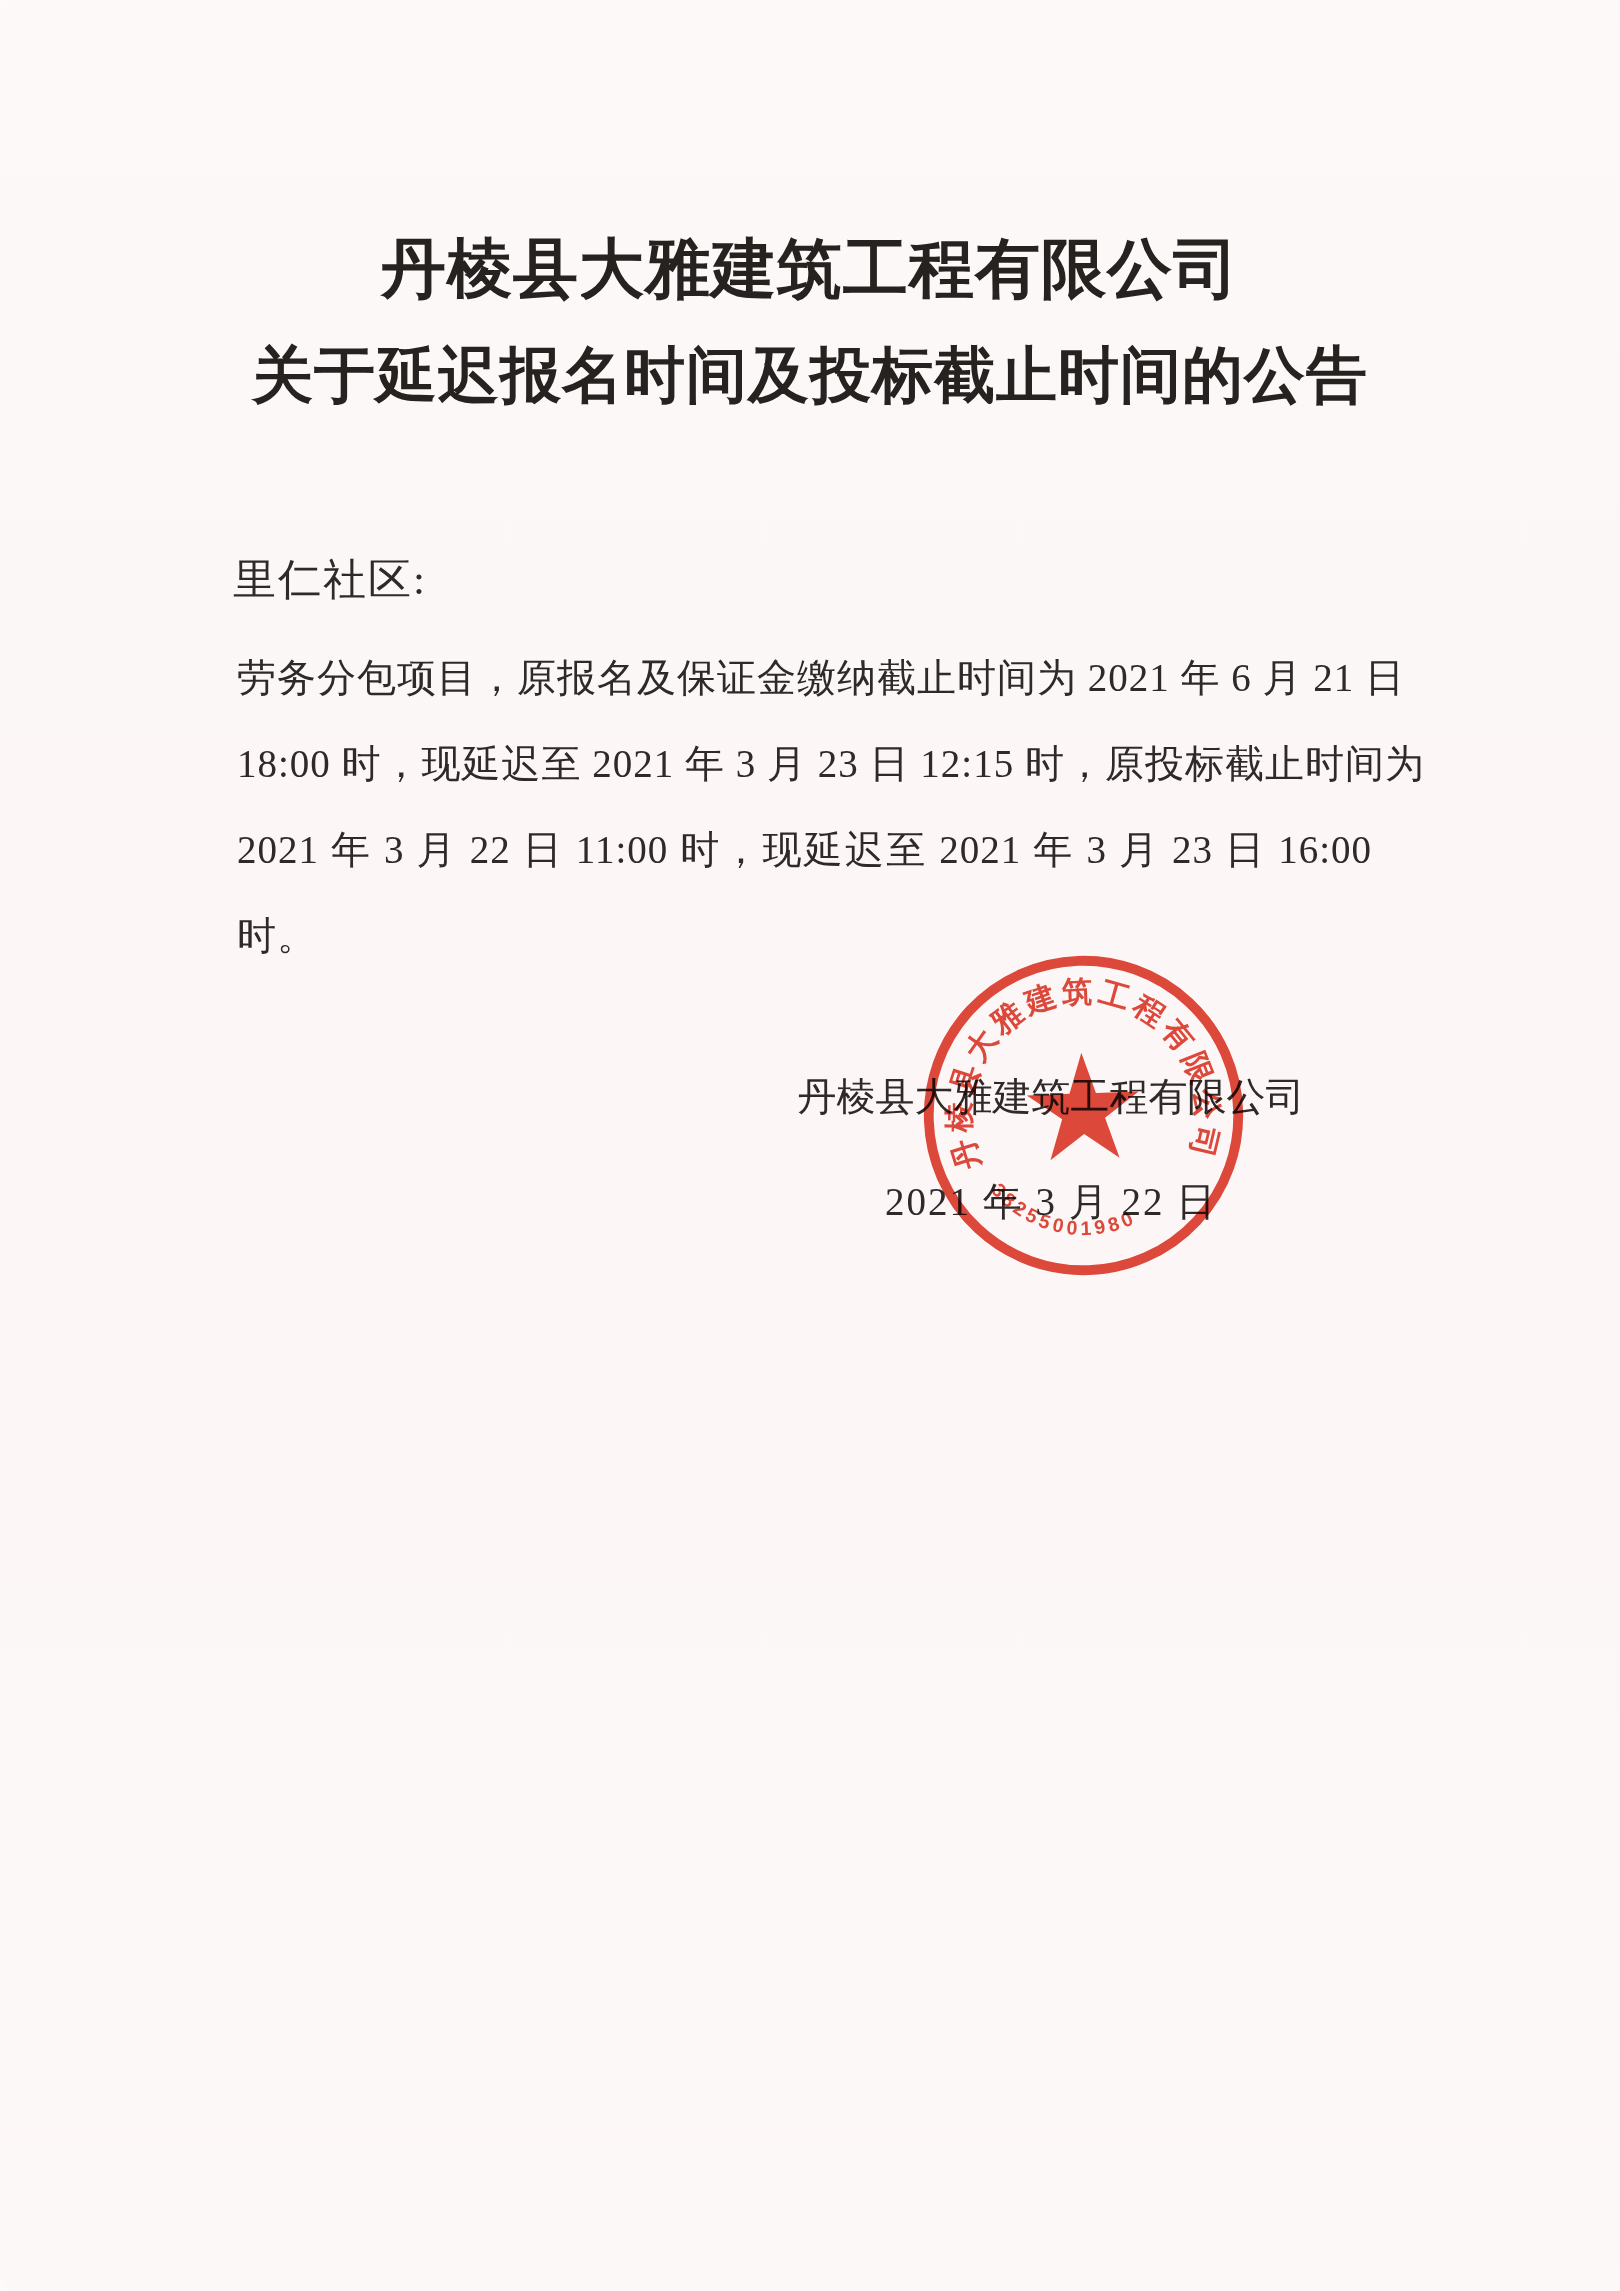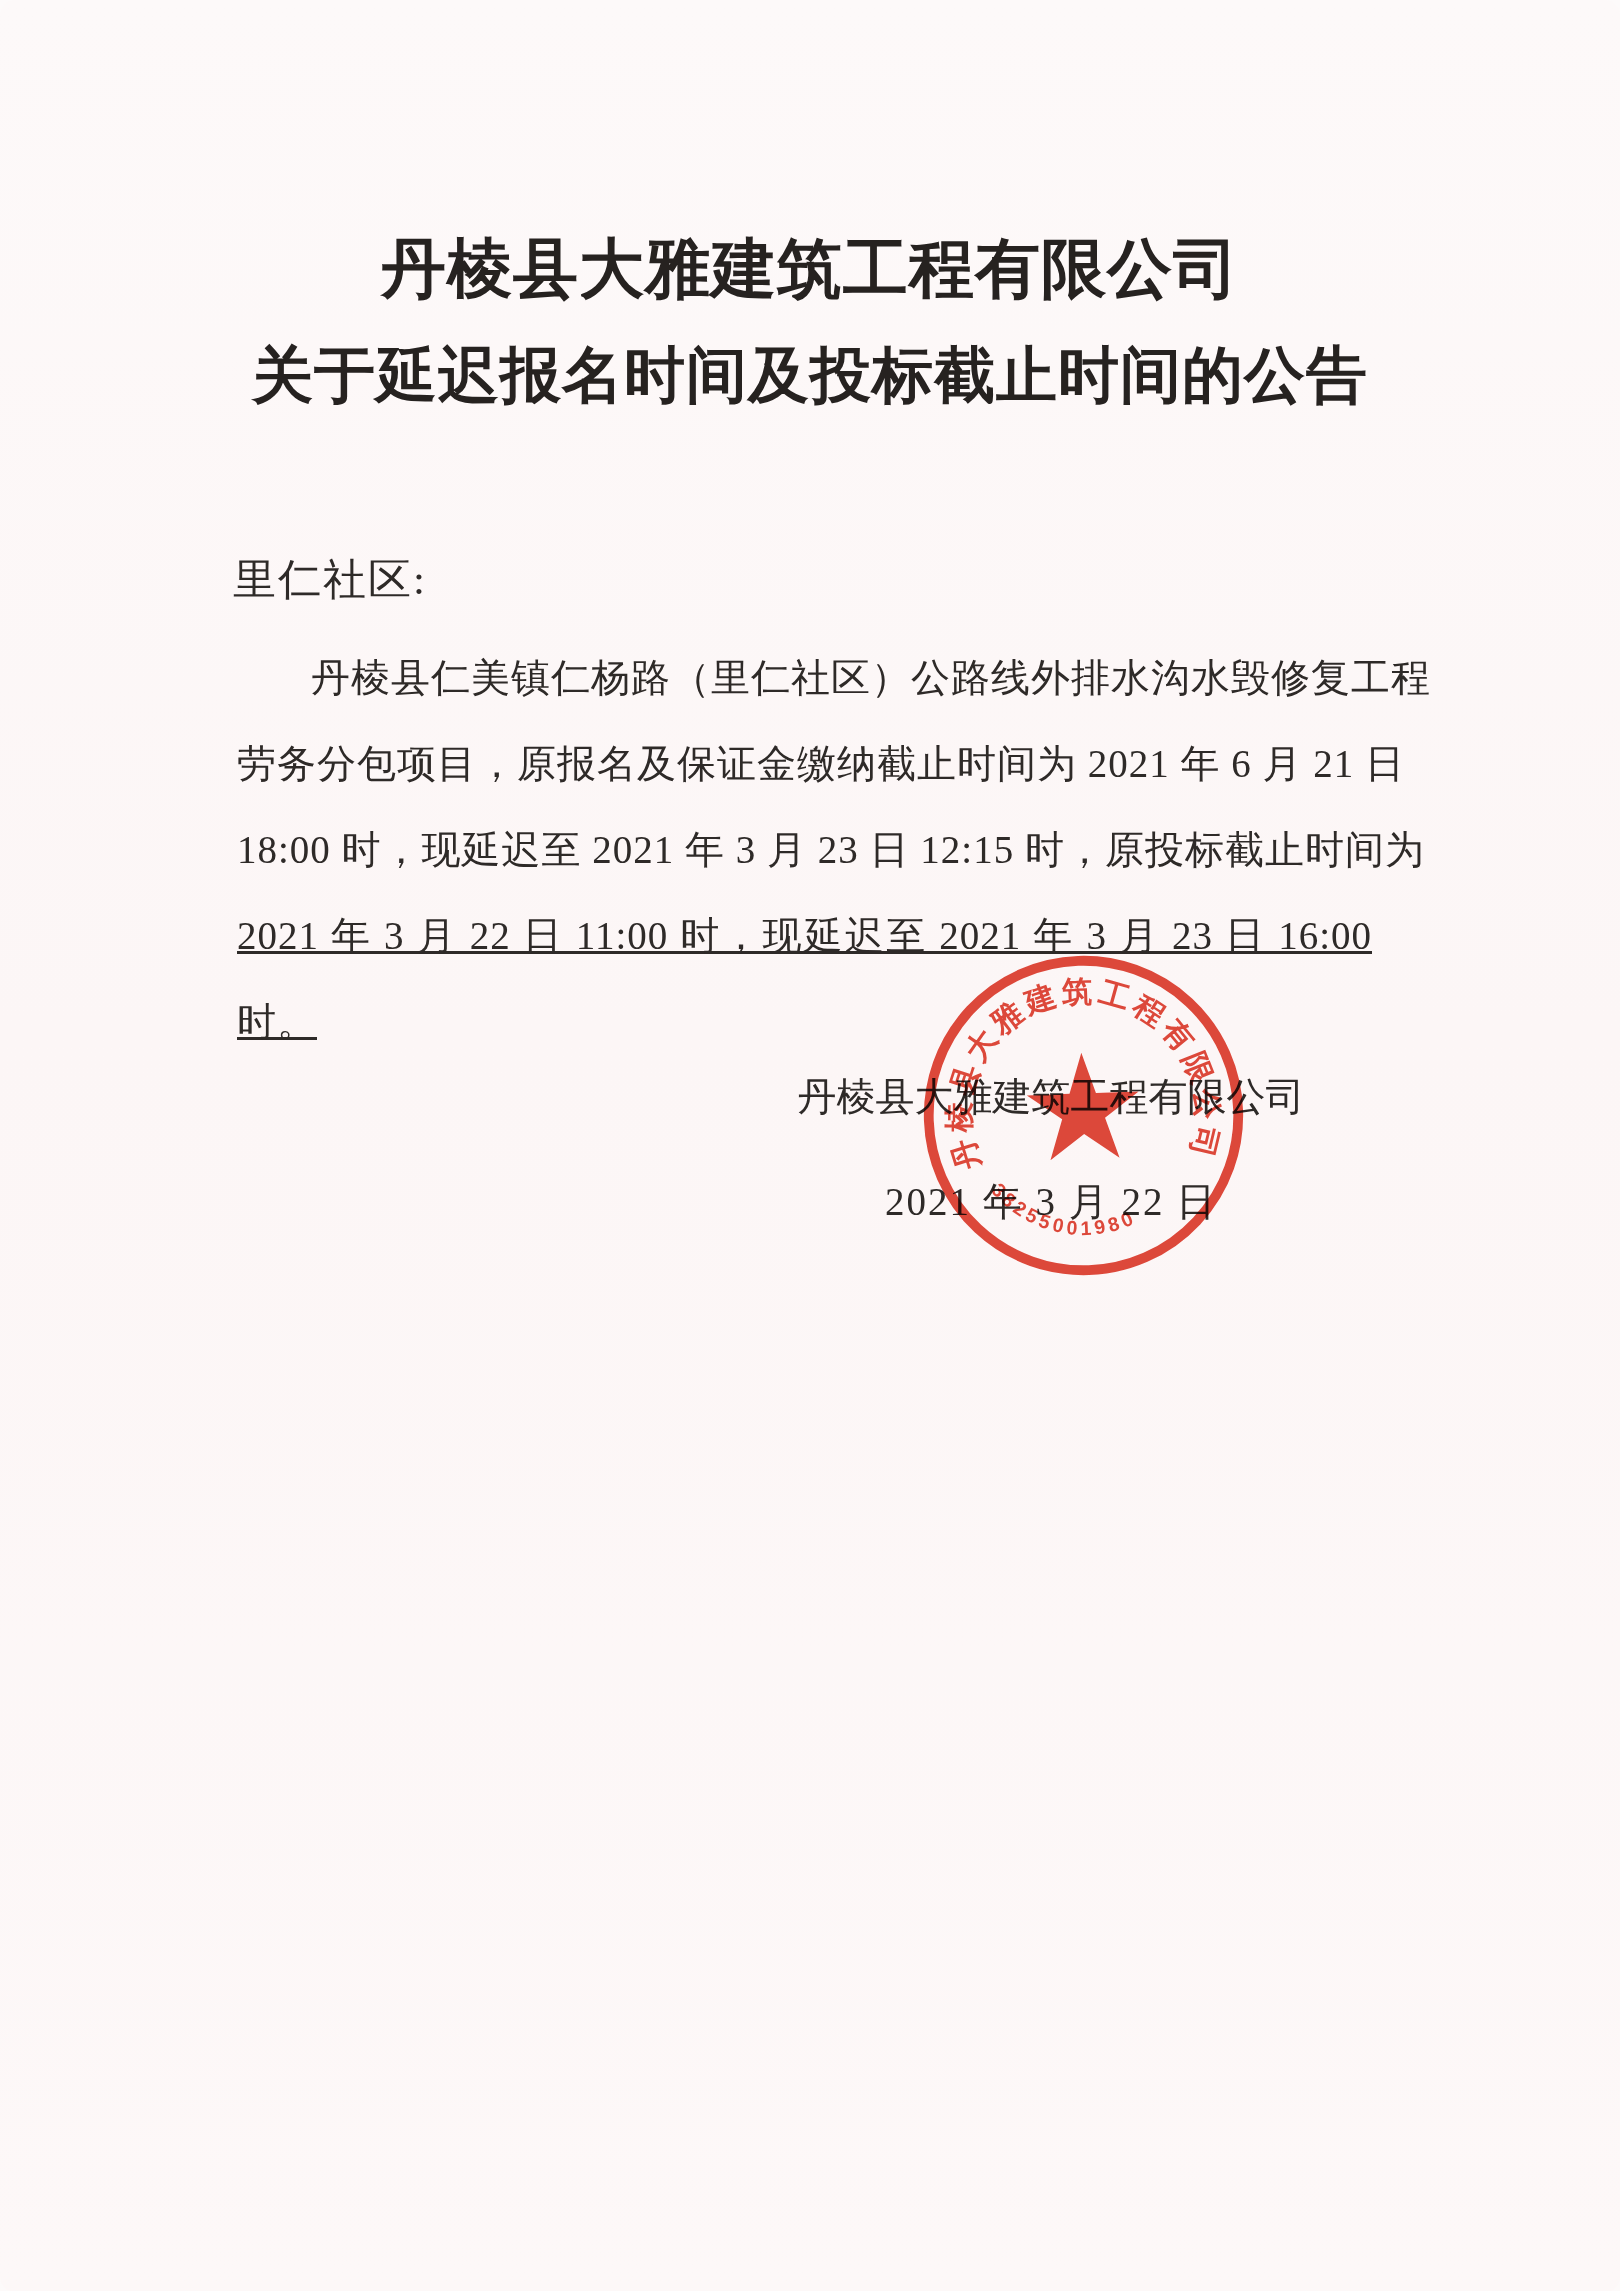--- a/index.html
+++ b/index.html
@@ -33,21 +33,21 @@
     position:absolute;left:237px;top:635px;width:1135px;
     font-size:39px;line-height:86px;
     letter-spacing:1px;
   }
   .body-line{
     text-align:justify;
     text-align-last:justify;
     white-space:nowrap;
   }
   .body-line.first{text-indent:74px;}
-  .body-line.last{text-align-last:left;white-space:normal;text-decoration:underline;}
+  .body-line.last{text-align-last:left;white-space:normal;}
   .signature-block{
     position:absolute;left:794px;top:1070px;width:514px;
     text-align:center;
   }
   .signature-name{
     font-size:39px;letter-spacing:0px;white-space:nowrap;
   }
   .signature-date{
     margin-top:51px;
     font-size:39px;letter-spacing:2px;white-space:nowrap;
@@ -65,21 +65,20 @@
 
 <div class="page">
 
   <div class="title title-1">丹棱县大雅建筑工程有限公司</div>
 
   <div class="title title-2">关于延迟报名时间及投标截止时间的公告</div>
 
   <div class="salutation">里仁社区:</div>
 
   <div class="body-block">
-    <div class="body-line first">丹棱县仁美镇仁杨路（里仁社区）公路线外排水沟水毁修复工程</div>
     <div class="body-line">劳务分包项目，原报名及保证金缴纳截止时间为 2021 年 6 月 21 日</div>
     <div class="body-line">18:00 时，现延迟至 2021 年 3 月 23 日 12:15 时，原投标截止时间为</div>
     <div class="body-line last">2021 年 3 月 22 日 11:00 时，现延迟至 2021 年 3 月 23 日 16:00 时。</div>
   </div>
 
   <div class="signature-block">
     <div class="signature-name">丹棱县大雅建筑工程有限公司</div>
     <div class="signature-date">2021 年 3 月 22 日</div>
   </div>
 

